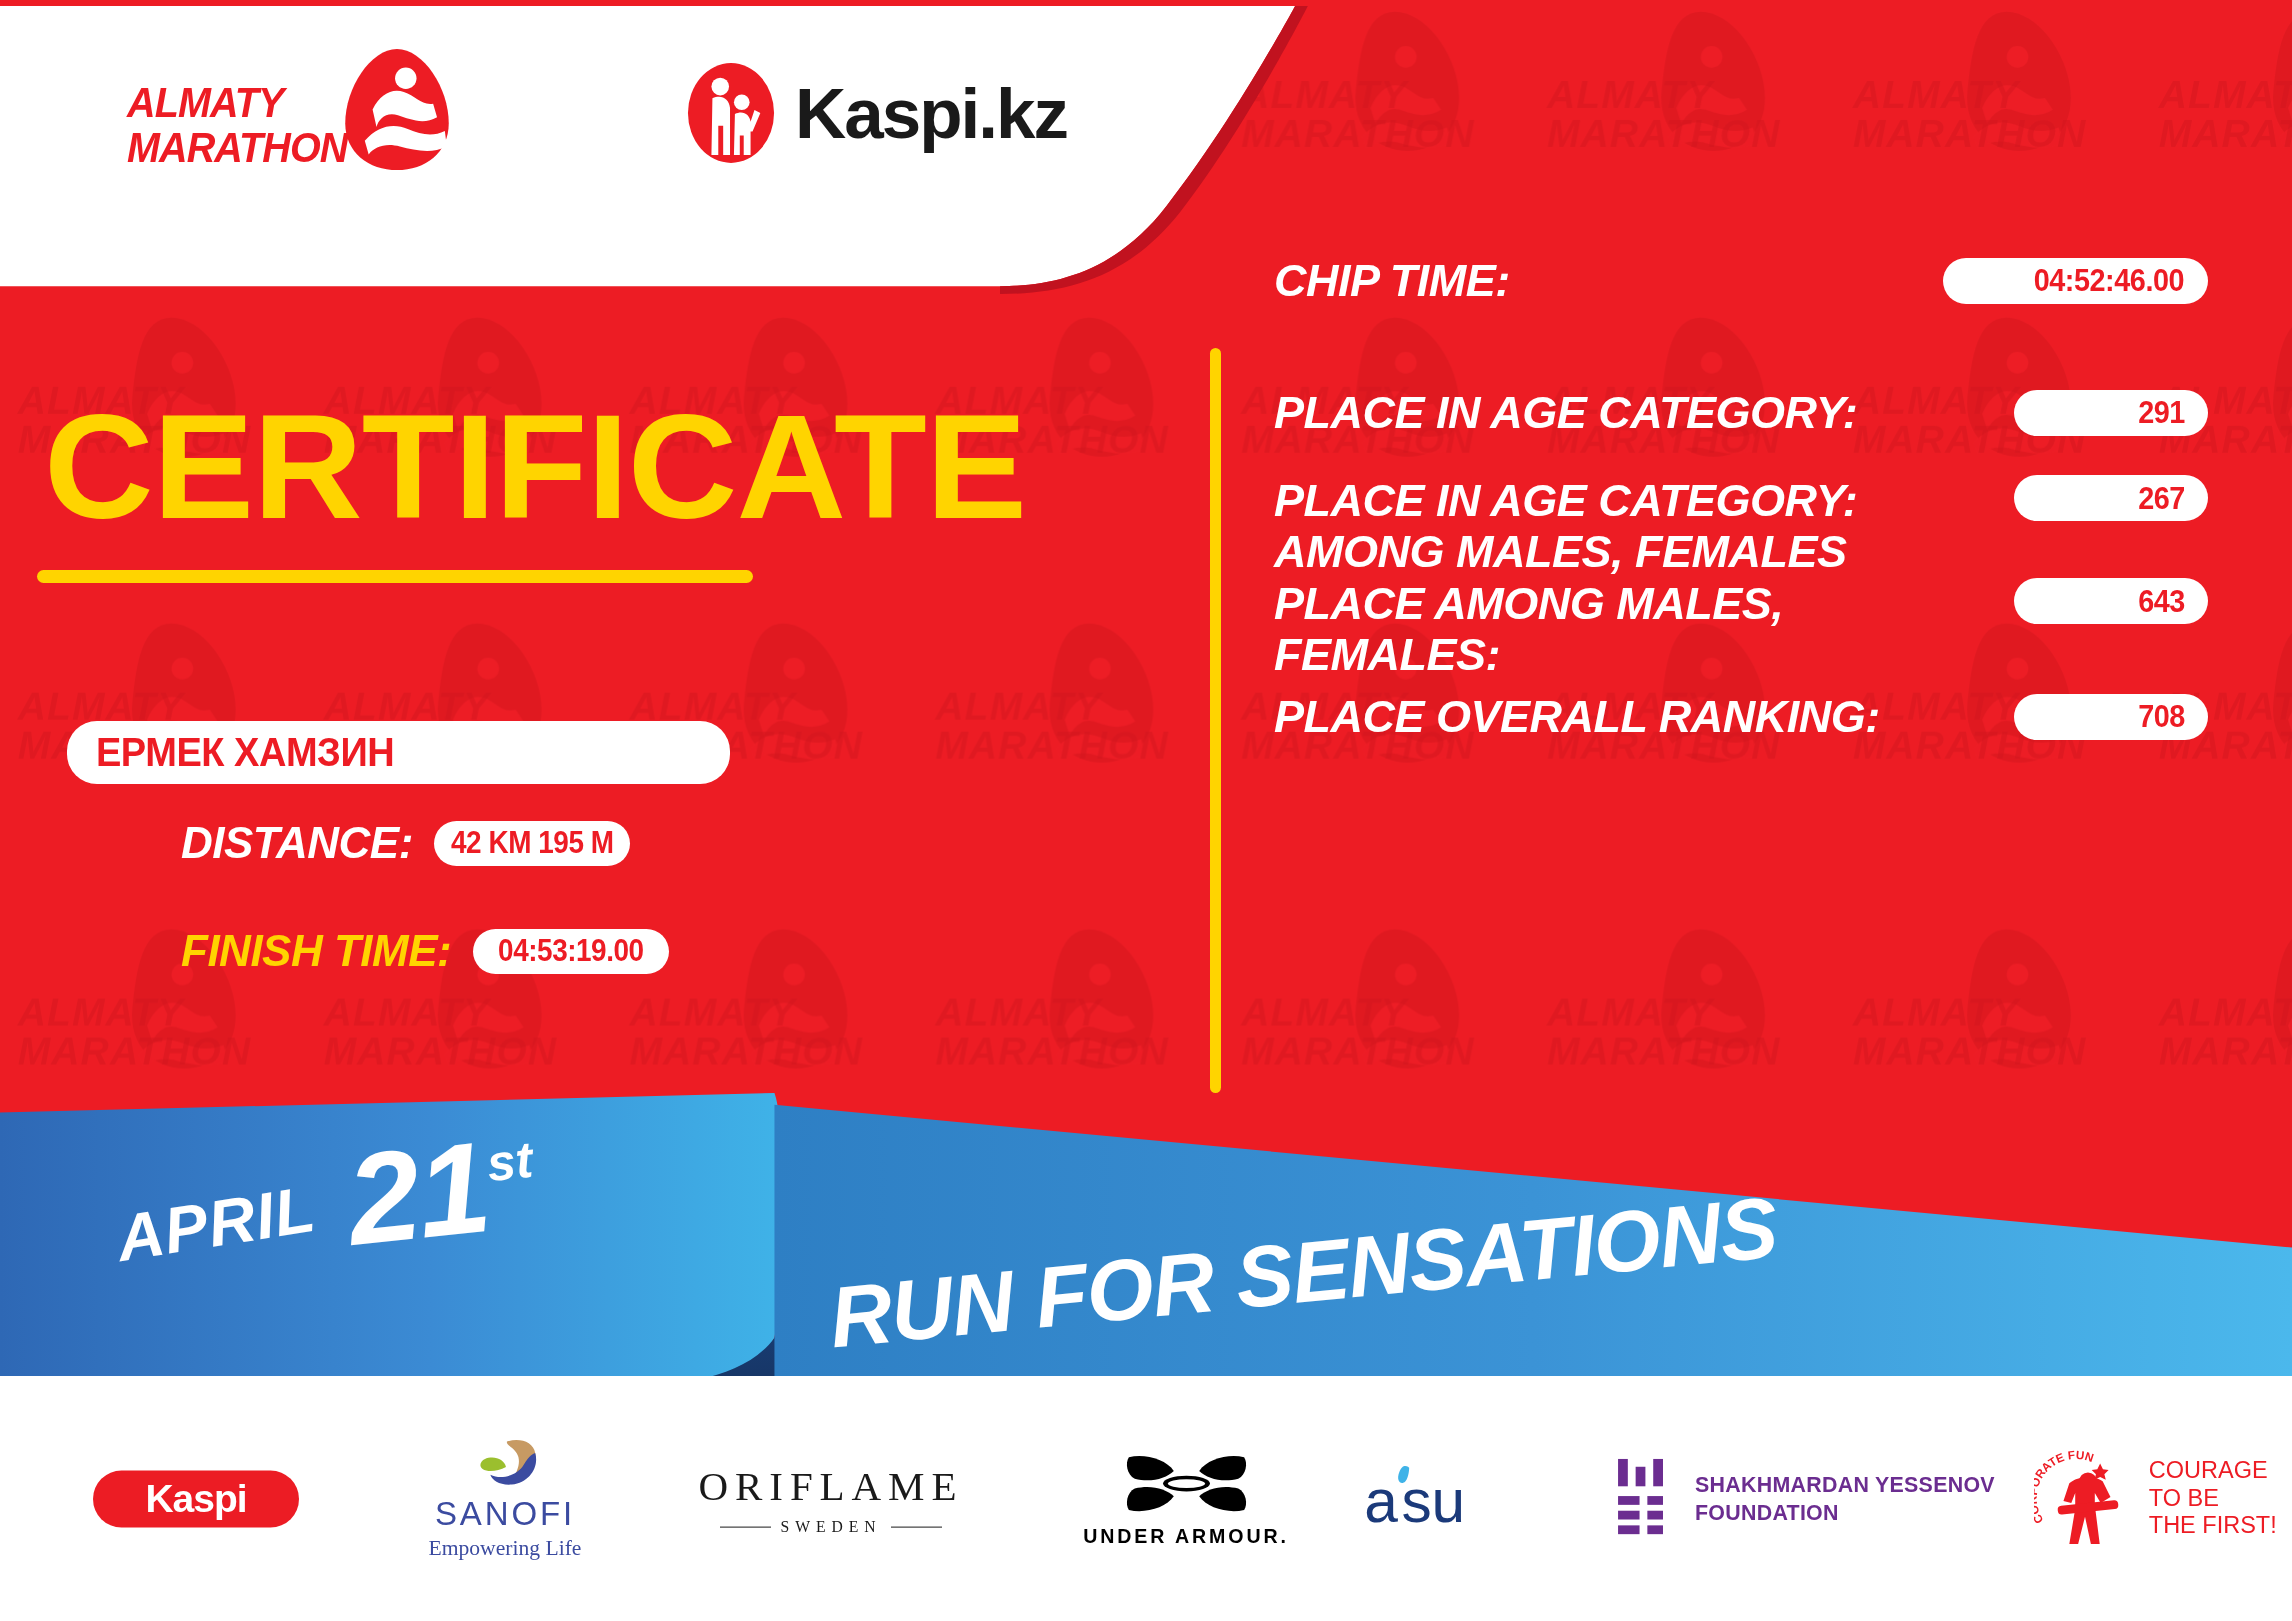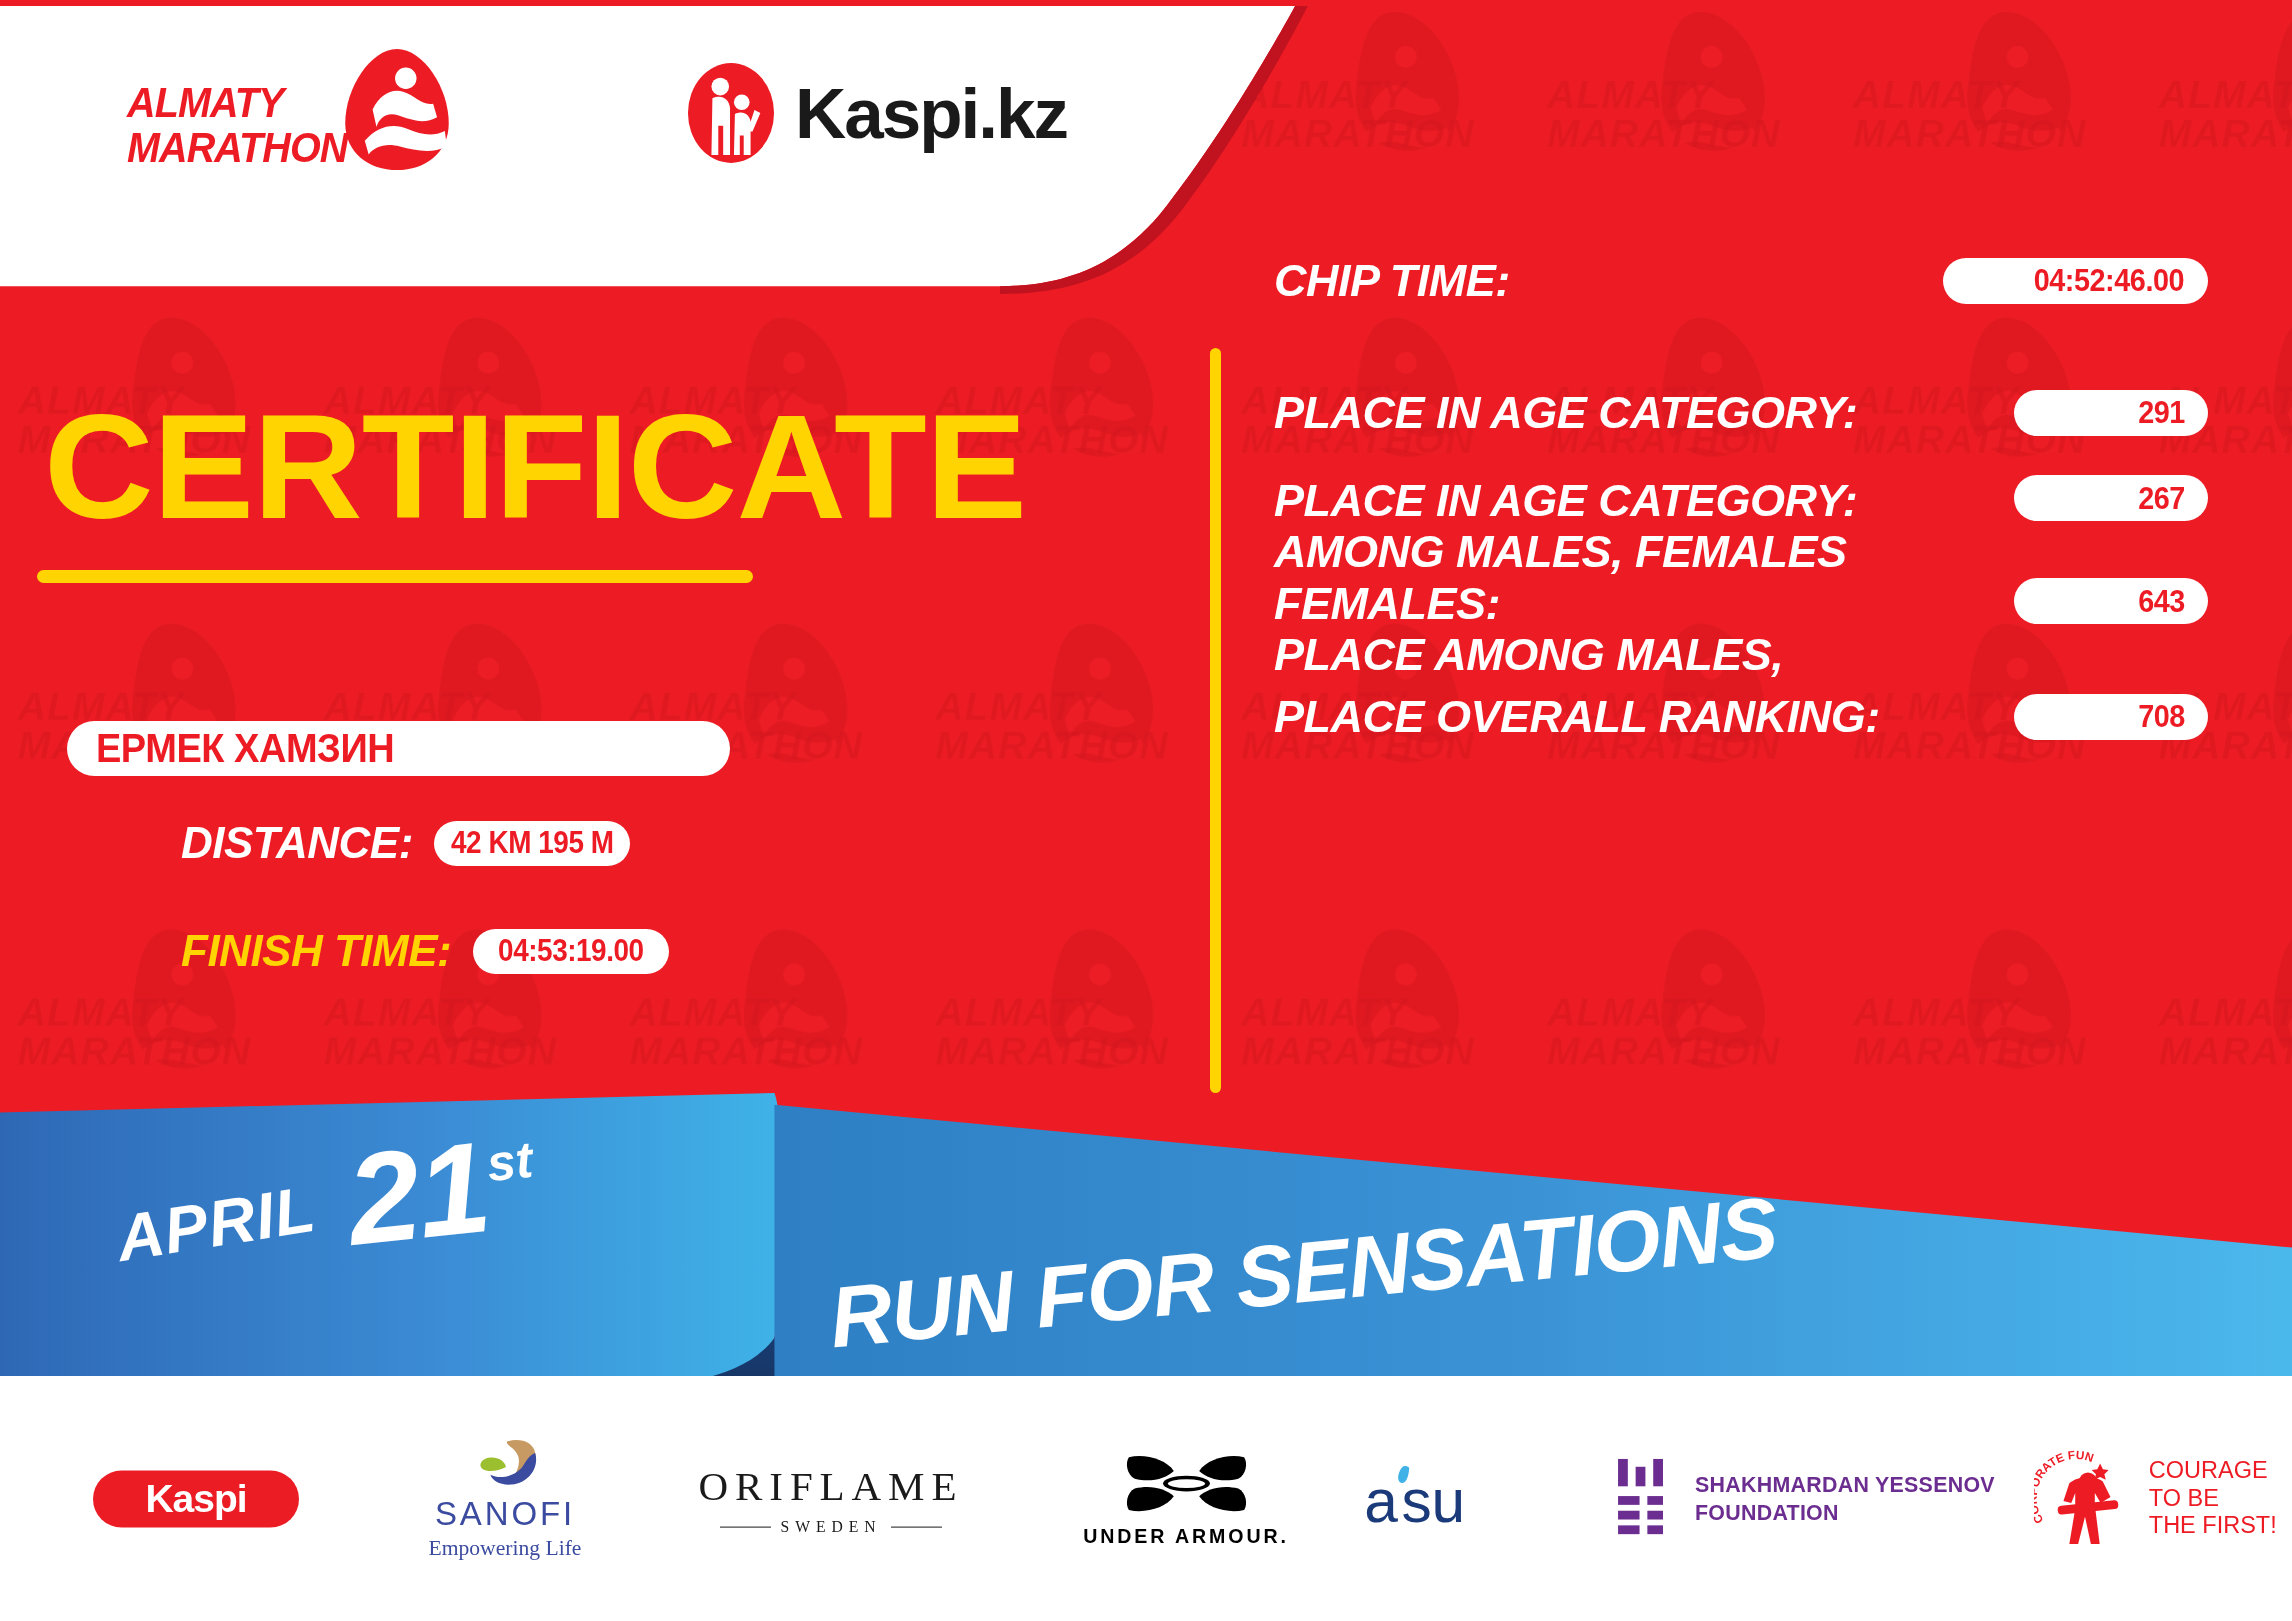--- a/index.html
+++ b/index.html
@@ -78,21 +78,21 @@
     white-space:nowrap;
   }
   .title-rule{
     position:absolute;left:37px;top:276px;
     width:716px;height:12.7px;
     background:#FFD400;border-radius:6.9px;
   }
 
   .name-pill{
     position:absolute;left:67px;top:427px;
-    width:663px;height:55px;
+    width:663px;height:63px;
     background:#fff;border-radius:30px;
     display:flex;align-items:center;
   }
   .name-pill span{
     color:#ED1C24;
     font-size:40px;font-weight:bold;
     font-family:"Liberation Sans",sans-serif;
     margin-left:29px;
     letter-spacing:-0.5px;
     transform:scaleX(0.95);transform-origin:left center;
@@ -373,22 +373,22 @@
         <div>PLACE IN AGE CATEGORY:</div>
         <div>AMONG MALES, FEMALES</div>
       </div>
       <div class="rpill" style="top:0;">
         <span>267</span>
       </div>
     </div>
 
     <div class="rrow" style="top:284px;">
       <div class="rlbl">
+        <div>PLACE AMONG MALES,</div>
         <div>FEMALES:</div>
-        <div>PLACE AMONG MALES,</div>
       </div>
       <div class="rpill" style="top:0;text-align:right;">
         <span>643</span>
       </div>
     </div>
 
     <div class="rrow" style="top:397px;">
       <div class="rlbl">PLACE OVERALL RANKING:</div>
       <div class="rpill">
         <span>708</span>

